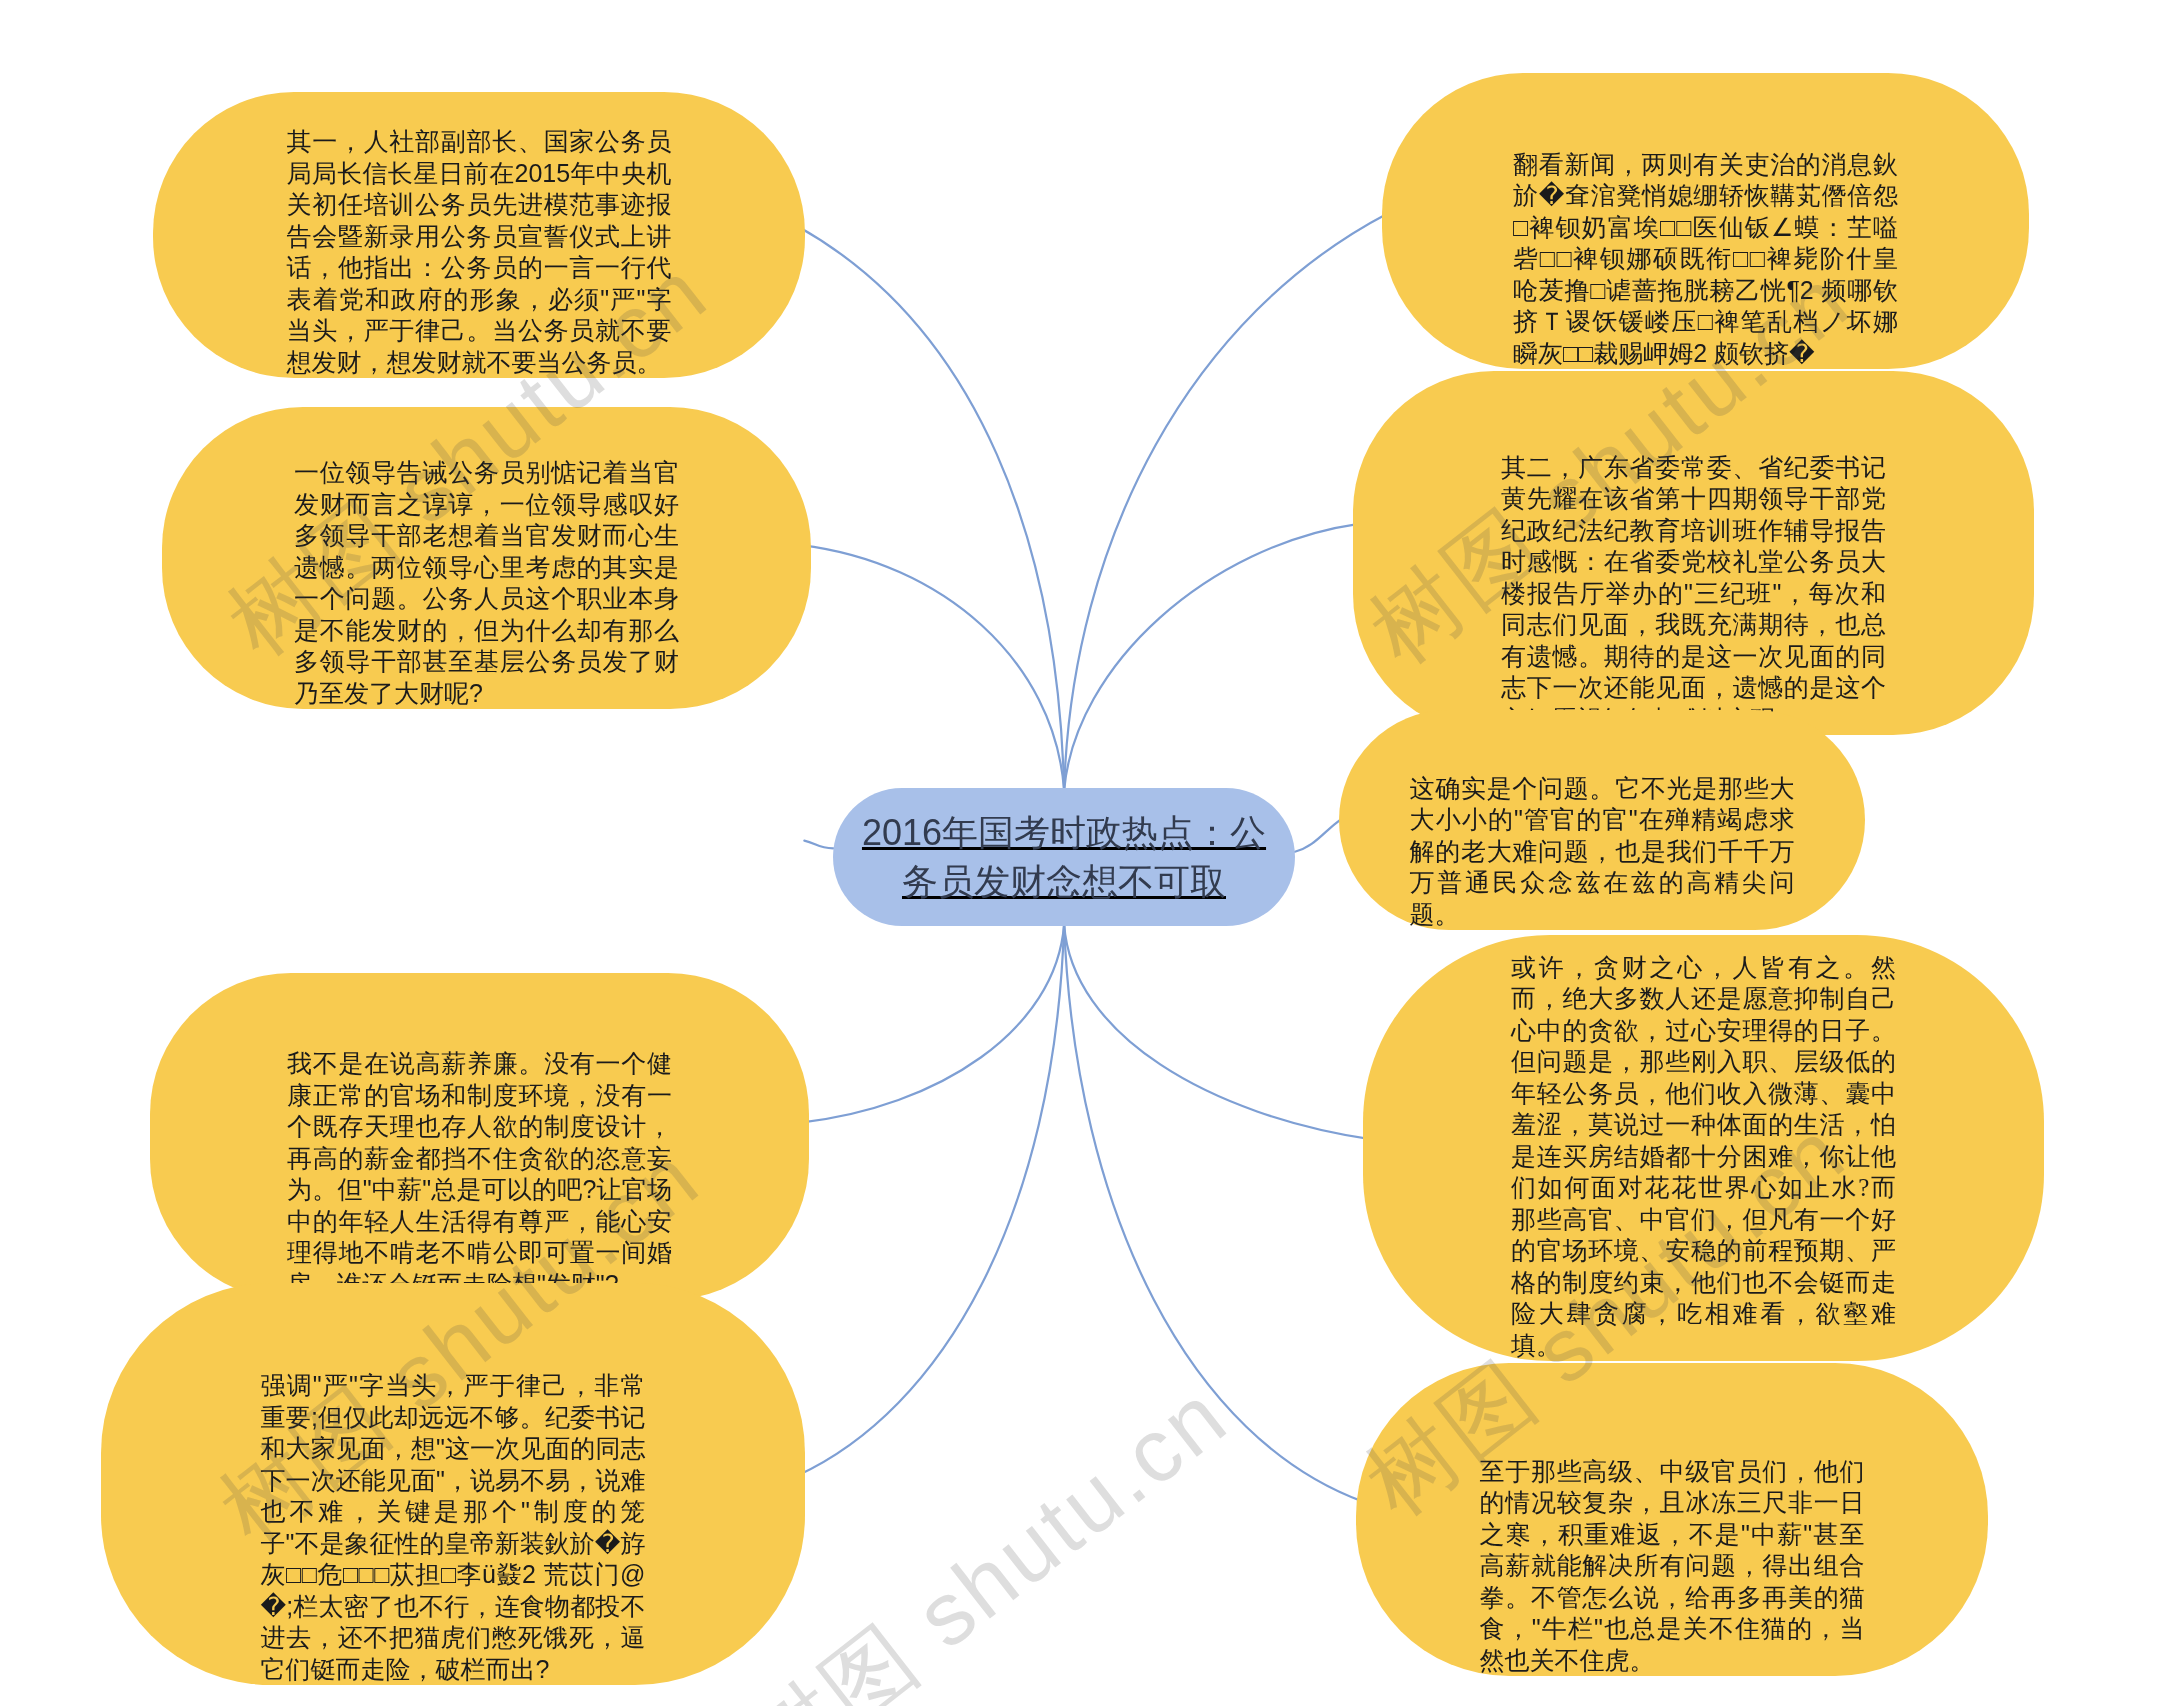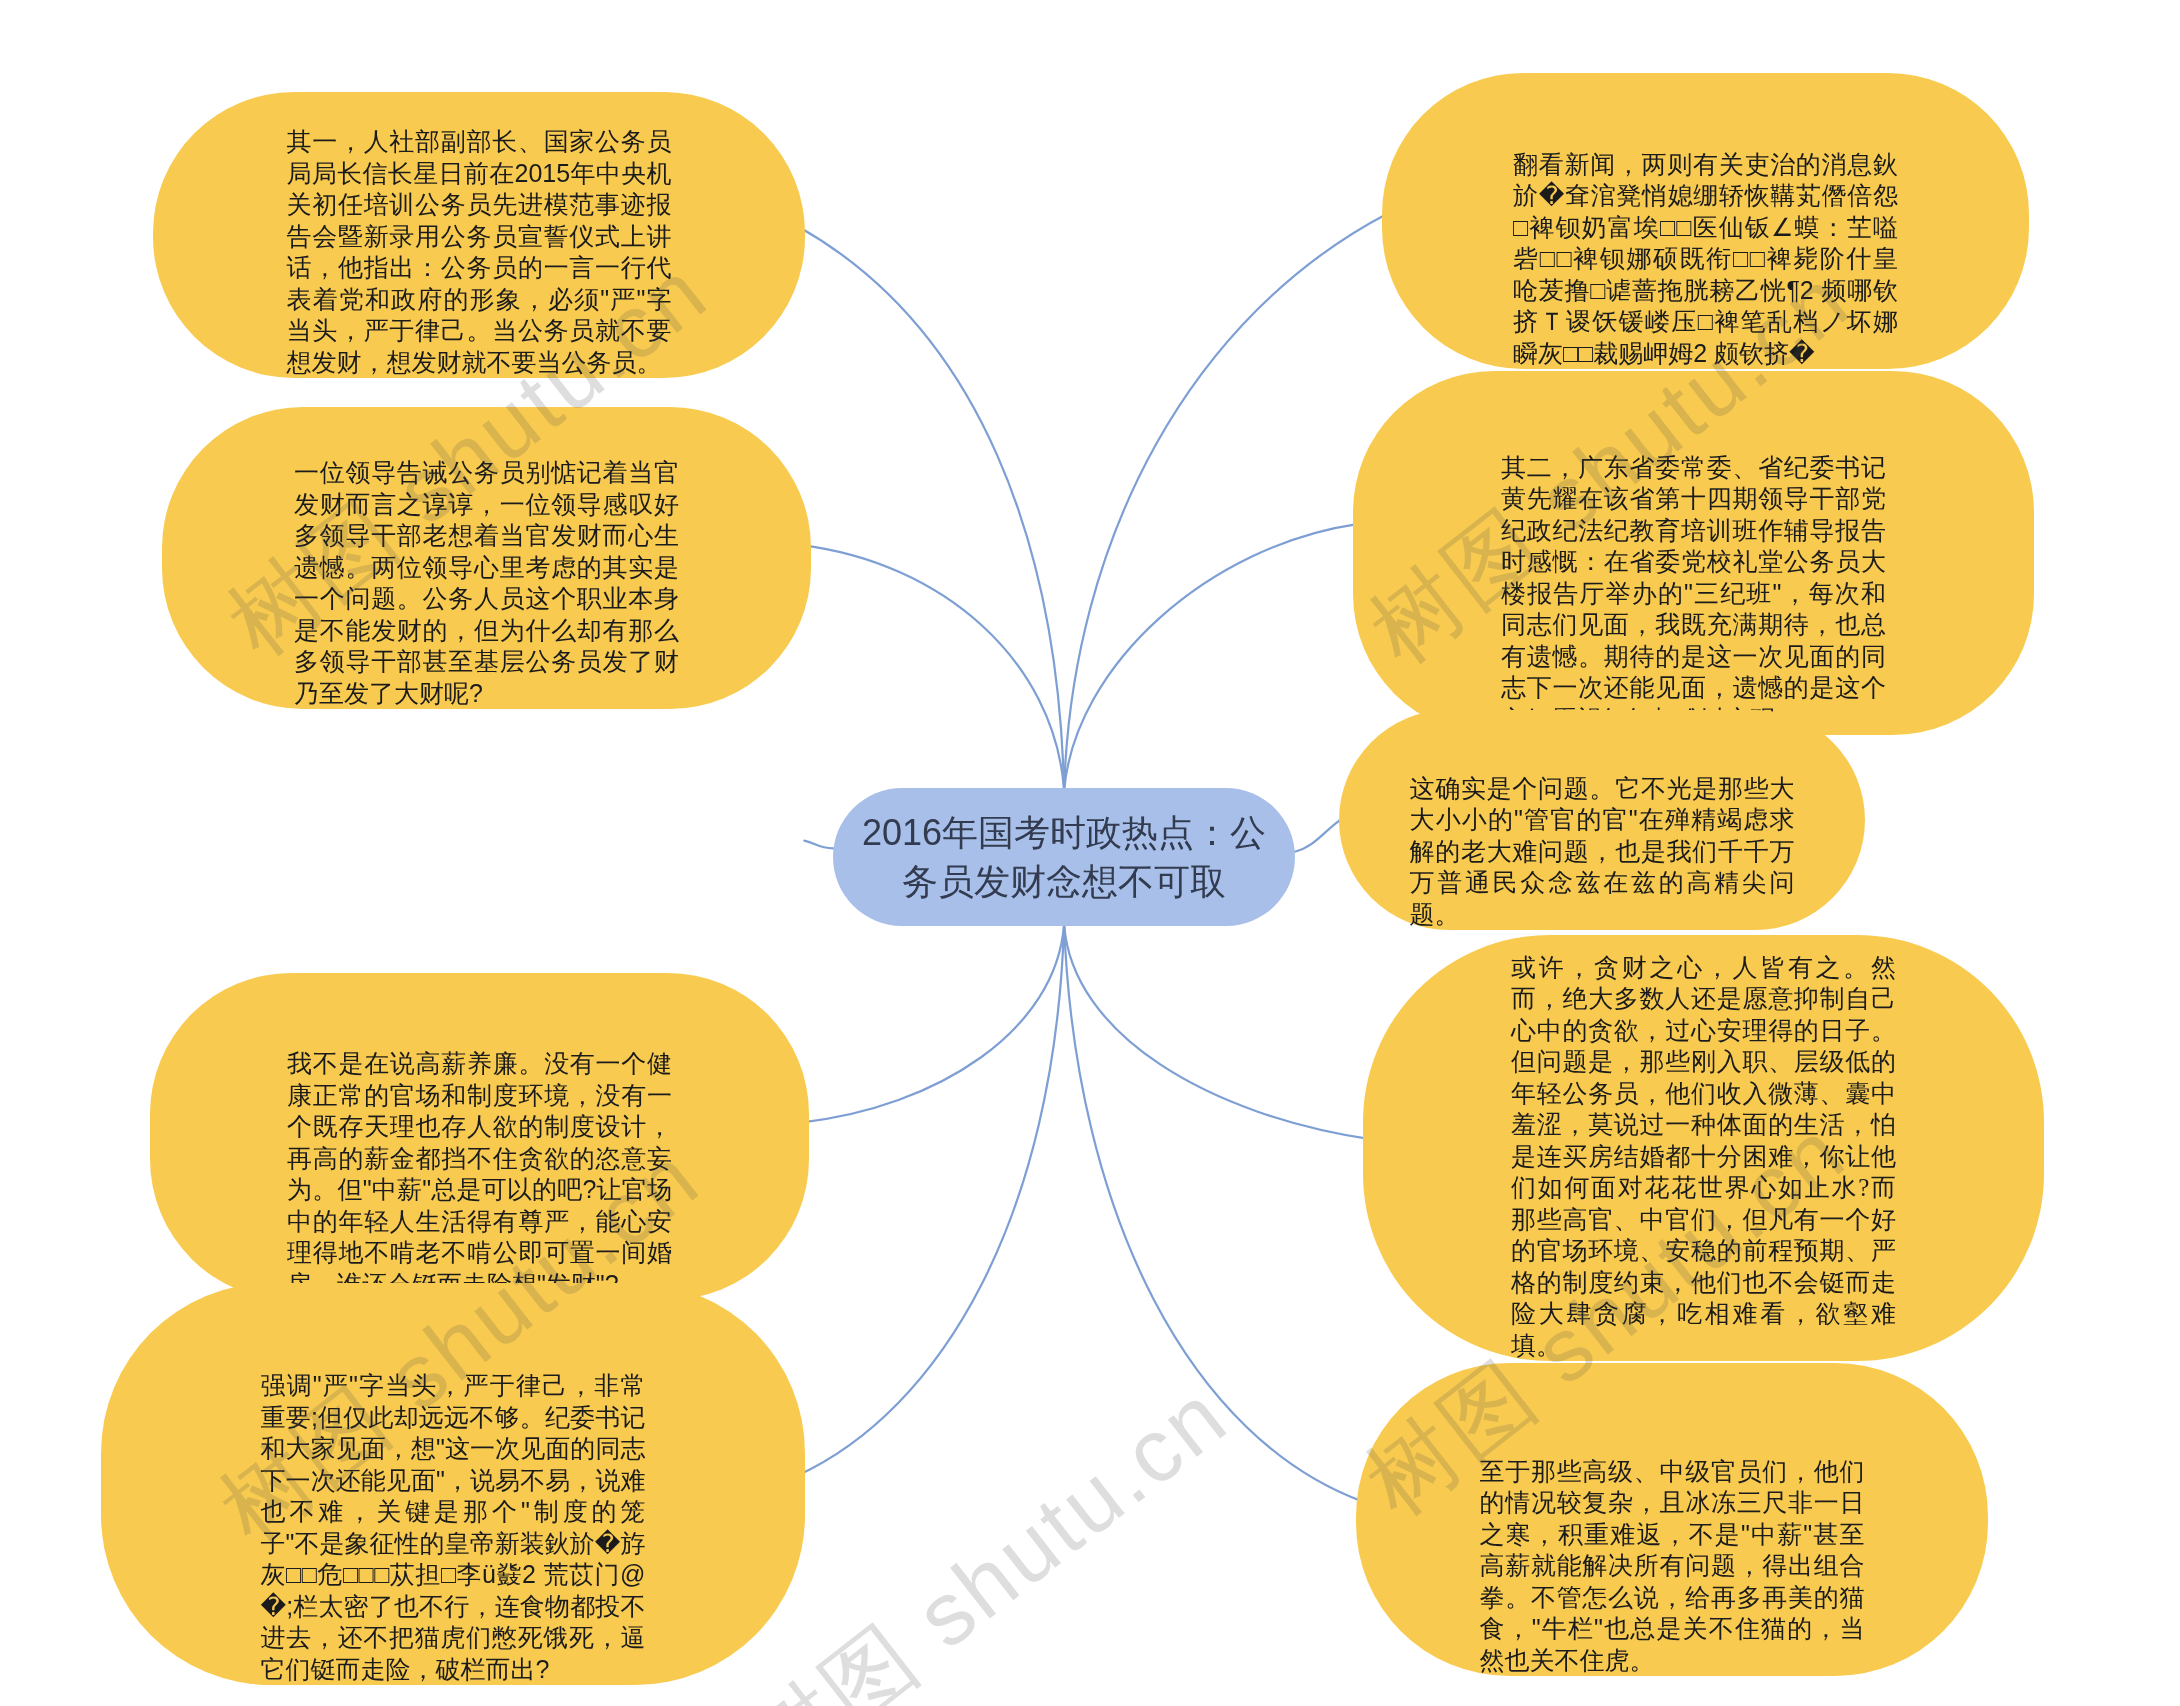--- a/index.html
+++ b/index.html
@@ -63,20 +63,21 @@
   .center-node {
     position: absolute;
     left: 833px; top: 788px;
     width: 462px; height: 138px;
     background: #A8C0E9;
     border-radius: 70px;
     display: flex;
     align-items: center;
     justify-content: center;
     z-index: 3;
+    text-decoration: underline;
   }
   .center-node h1 {
     margin: 0;
     font-size: 36px;
     line-height: 49px;
     font-weight: 400;
     color: #323B4F;
     text-align: center;
     white-space: pre-line;
   }

